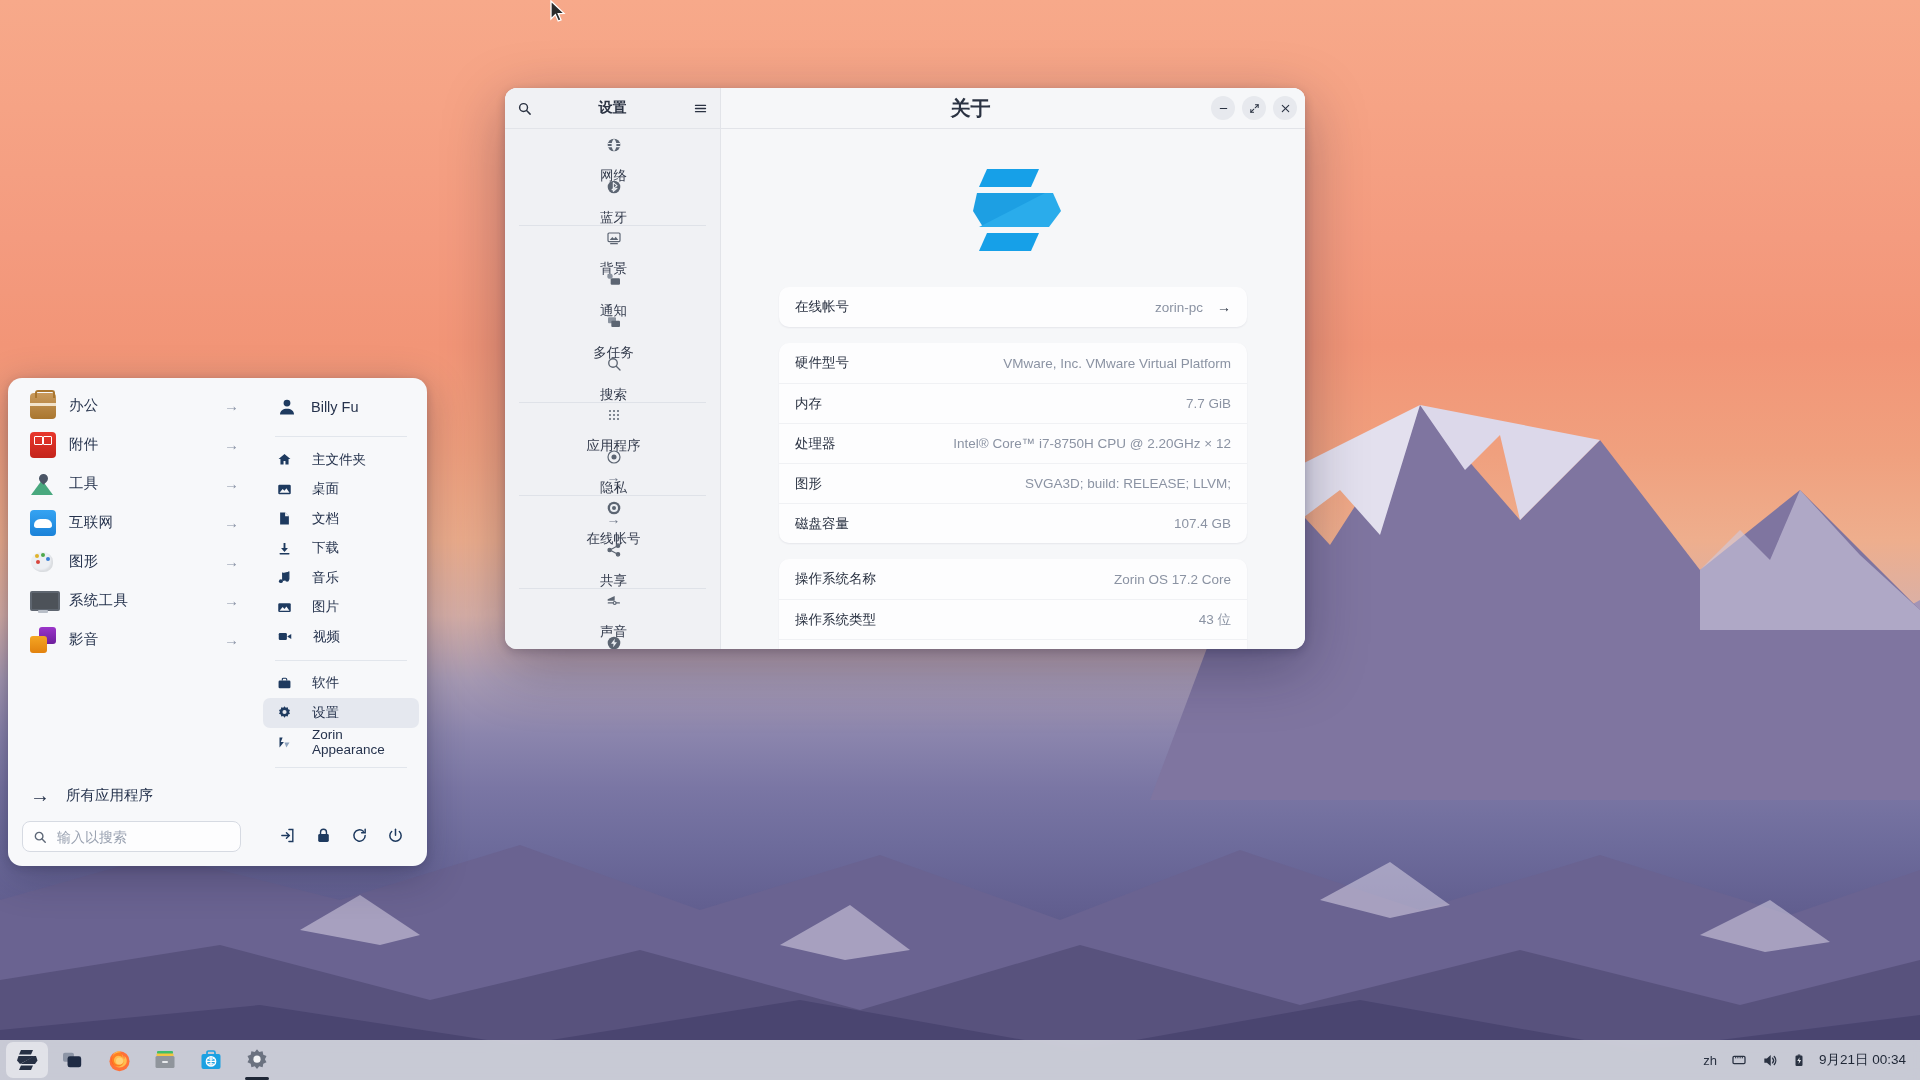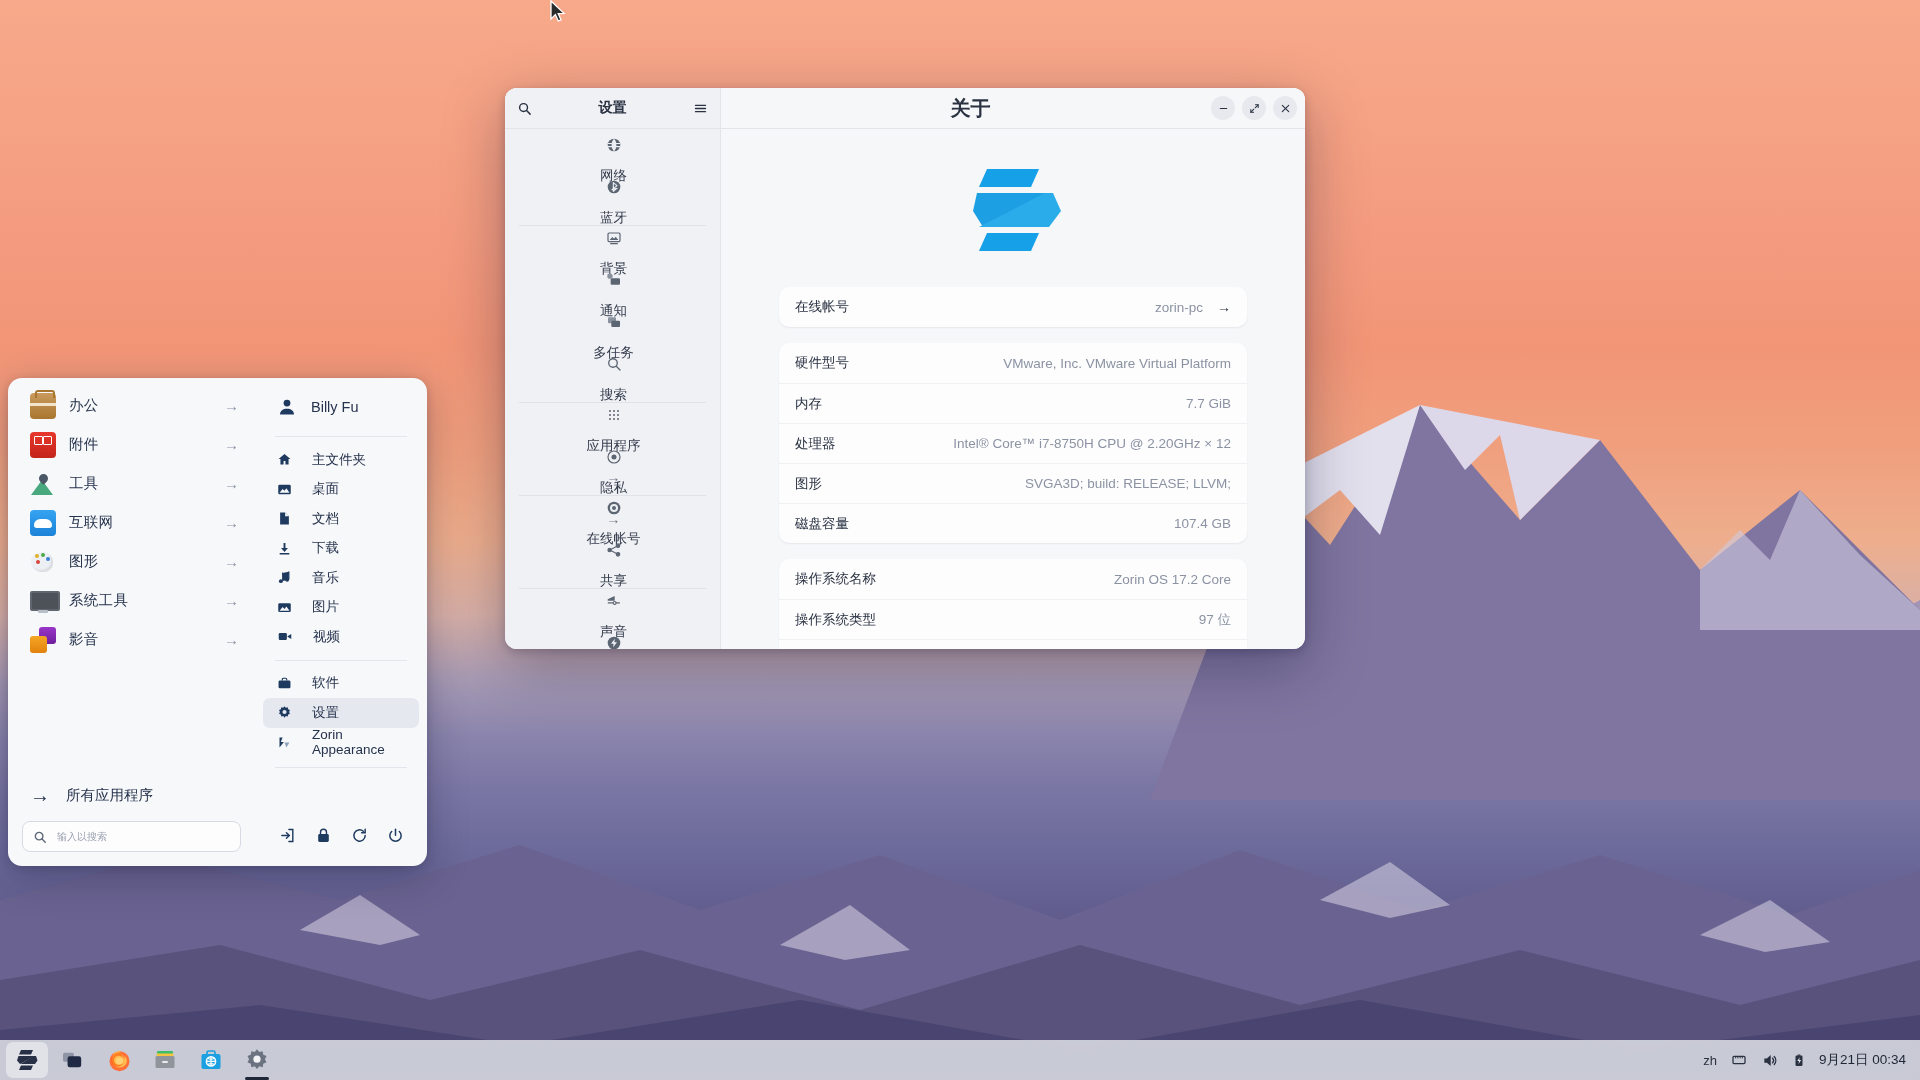--- a/index.html
+++ b/index.html
@@ -102,21 +102,21 @@
 
   #search-wrap { padding: 0 14px 14px 14px; }
   #search-box {
     display:flex; align-items:center; gap: 10px;
     height: 31px; background: #fdfdfe;
     border: 1px solid #d6dae2; border-radius: 8px;
     padding: 0 10px;
   }
   #search-box input {
     border:none; outline:none; background:transparent;
-    font-family: inherit; font-size: 10px; color:#0c4a6e; width: 100%;
+    font-family: inherit; font-size: 14px; color:#0c4a6e; width: 100%;
   }
   #search-box input::placeholder { color:#9aa2b1; }
 
   
   .user-row { display:flex; align-items:center; gap:14px; height: 42px; padding: 0 14px; margin: 0 8px; }
   .user-name { font-size: 14.5px; color:#26334d; }
   .avatar-ico svg { display:block; }
   .pane-div { height:1px; background:#e2e6ec; margin: 8px 20px 8px 20px; }
   .place-item {
     display:flex; align-items:center; gap: 20px;
@@ -686,21 +686,21 @@
         </div>
       </div>
 
       <div class="info-card">
         <div class="info-row">
           <span class="info-key">操作系统名称</span>
           <span class="info-val">Zorin OS 17.2 Core</span>
         </div>
         <div class="info-row">
           <span class="info-key">操作系统类型</span>
-          <span class="info-val">97 位</span>
+          <span class="info-val">43 位</span>
         </div>
         <div class="info-row">
           
           
         </div>
       </div>
 
       <div id="watermark">
 
         <span class="wm-text">系统极客</span>

